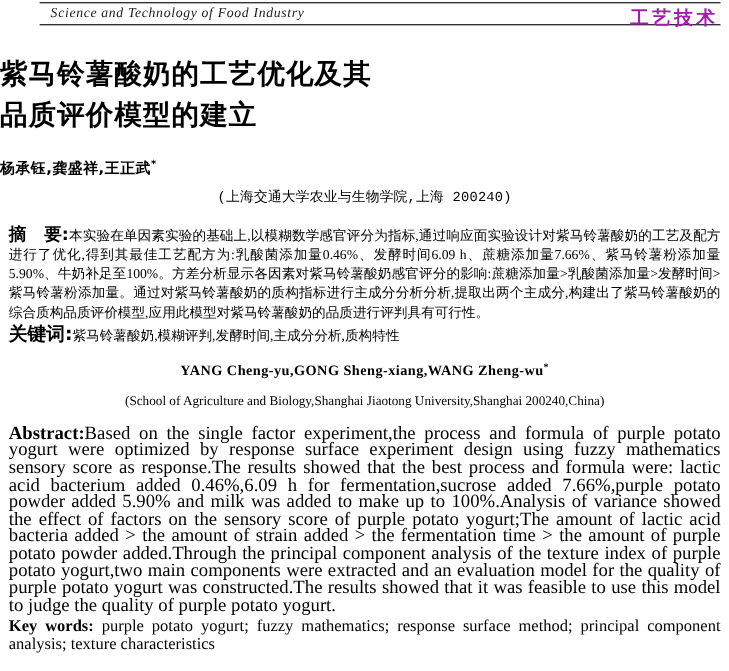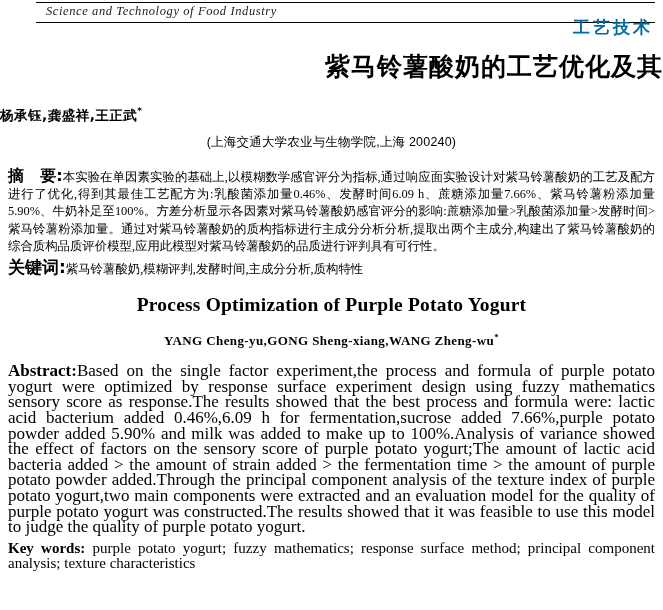--- a/index.html
+++ b/index.html
@@ -49,50 +49,50 @@
     top: 4px;
     font-family: "Liberation Serif", serif;
     font-style: italic;
     font-size: 12.5px;
     letter-spacing: 0.6px;
     color: #1b1b1b;
   }
   .runhead-right {
     position: absolute;
     right: 10px;
-    top: 16px;
+    top: 5px;
     font-family: "DejaVu Sans", sans-serif;
     font-size: 17px;
     font-weight: bold;
     letter-spacing: 3px;
-    color: #0369a1;
+    color: #a21caf;
     white-space: nowrap;
   }
 
   
   .title-cn {
-    text-align: right;
+    text-align: left;
     font-family: "DejaVu Sans", sans-serif;
     font-weight: bold;
     font-size: 25px;
     line-height: 38px;
     letter-spacing: 1px;
     margin-top: 22px;
     color: #000;
   }
   .authors-cn {
     font-family: "DejaVu Sans", sans-serif;
     font-weight: bold;
     font-size: 13.5px;
     margin-top: 20px;
     letter-spacing: 0.5px;
   }
   .affil-cn {
     text-align: center;
-    font-family: Liberation Sans, sans-serif;
+    font-family: Liberation Mono, monospace;
     font-size: 12.5px;
     margin-top: 9px;
     letter-spacing: 0.2px;
   }
 
   
   .abs-cn {
     margin: 16px 8px 0 8px;
     font-family: "Liberation Serif", serif;
     font-size: 12.4px;
@@ -173,44 +173,45 @@
 
   <div class="runhead">
     <div class="runhead-rule-top"></div>
     <div class="runhead-rule-bottom"></div>
     <div class="runhead-left">Science and Technology of Food Industry</div>
     <div class="runhead-right">工艺技术</div>
   </div>
 
   <div class="title-cn">
     <div>紫马铃薯酸奶的工艺优化及其</div>
+    <div>品质评价模型的建立</div>
   </div>
 
   <div class="authors-cn">
     <span>杨承钰,龚盛祥,王正武</span><sup class="star">*</sup>
   </div>
 
   <div class="affil-cn">(上海交通大学农业与生物学院,上海 200240)</div>
 
   <div class="abs-cn">
     <span class="lbl">摘　要:</span><span>本实验在单因素实验的基础上,以模糊数学感官评分为指标,通过响应面实验设计对紫马铃薯酸奶的工艺及配方进行了优化,得到其最佳工艺配方为:乳酸菌添加量0.46%、发酵时间6.09 h、蔗糖添加量7.66%、紫马铃薯粉添加量5.90%、牛奶补足至100%。方差分析显示各因素对紫马铃薯酸奶感官评分的影响:蔗糖添加量&gt;乳酸菌添加量&gt;发酵时间&gt;紫马铃薯粉添加量。通过对紫马铃薯酸奶的质构指标进行主成分分析分析,提取出两个主成分,构建出了紫马铃薯酸奶的综合质构品质评价模型,应用此模型对紫马铃薯酸奶的品质进行评判具有可行性。</span>
   </div>
 
   <div class="kw-cn">
     <span class="lbl">关键词:</span><span>紫马铃薯酸奶,模糊评判,发酵时间,主成分分析,质构特性</span>
   </div>
 
   <div class="title-en">
-    <div>Process Optimization of Purple Potato Yogurt</div>
   </div>
 
   <div class="authors-en">
     <span>YANG Cheng-yu,GONG Sheng-xiang,WANG Zheng-wu</span><sup class="star">*</sup>
   </div>
 
+  <div class="affil-en">(School of Agriculture and Biology,Shanghai Jiaotong University,Shanghai 200240,China)</div>
 
   <div class="abs-en">
     <span class="lbl">Abstract:</span><span>Based on the single factor experiment,the process and formula of purple potato yogurt were optimized by response surface experiment design using fuzzy mathematics sensory score as response.The results showed that the best process and formula were: lactic acid bacterium added 0.46%,6.09 h for fermentation,sucrose added 7.66%,purple potato powder added 5.90% and milk was added to make up to 100%.Analysis of variance showed the effect of factors on the sensory score of purple potato yogurt;The amount of lactic acid bacteria added &gt; the amount of strain added &gt; the fermentation time &gt; the amount of purple potato powder added.Through the principal component analysis of the texture index of purple potato yogurt,two main components were extracted and an evaluation model for the quality of purple potato yogurt was constructed.The results showed that it was feasible to use this model to judge the quality of purple potato yogurt.</span>
   </div>
 
   <div class="kw-en">
     <span class="lbl">Key words:</span>
     <span>purple potato yogurt; fuzzy mathematics; response surface method; principal component analysis; texture characteristics</span>
   </div>
 

